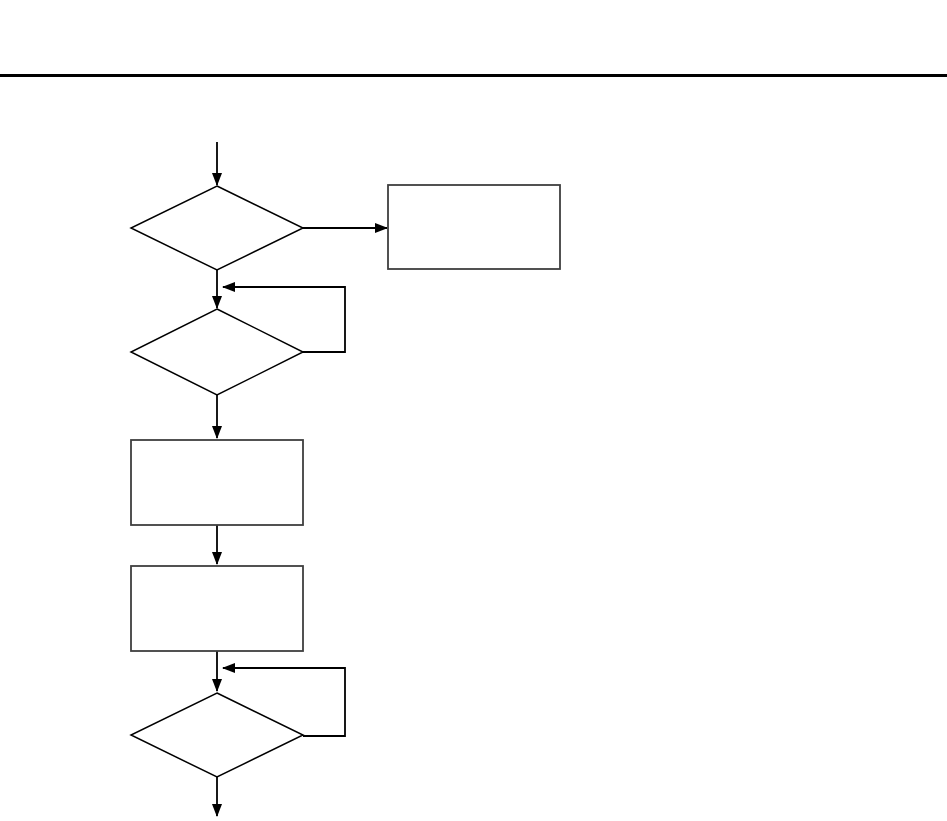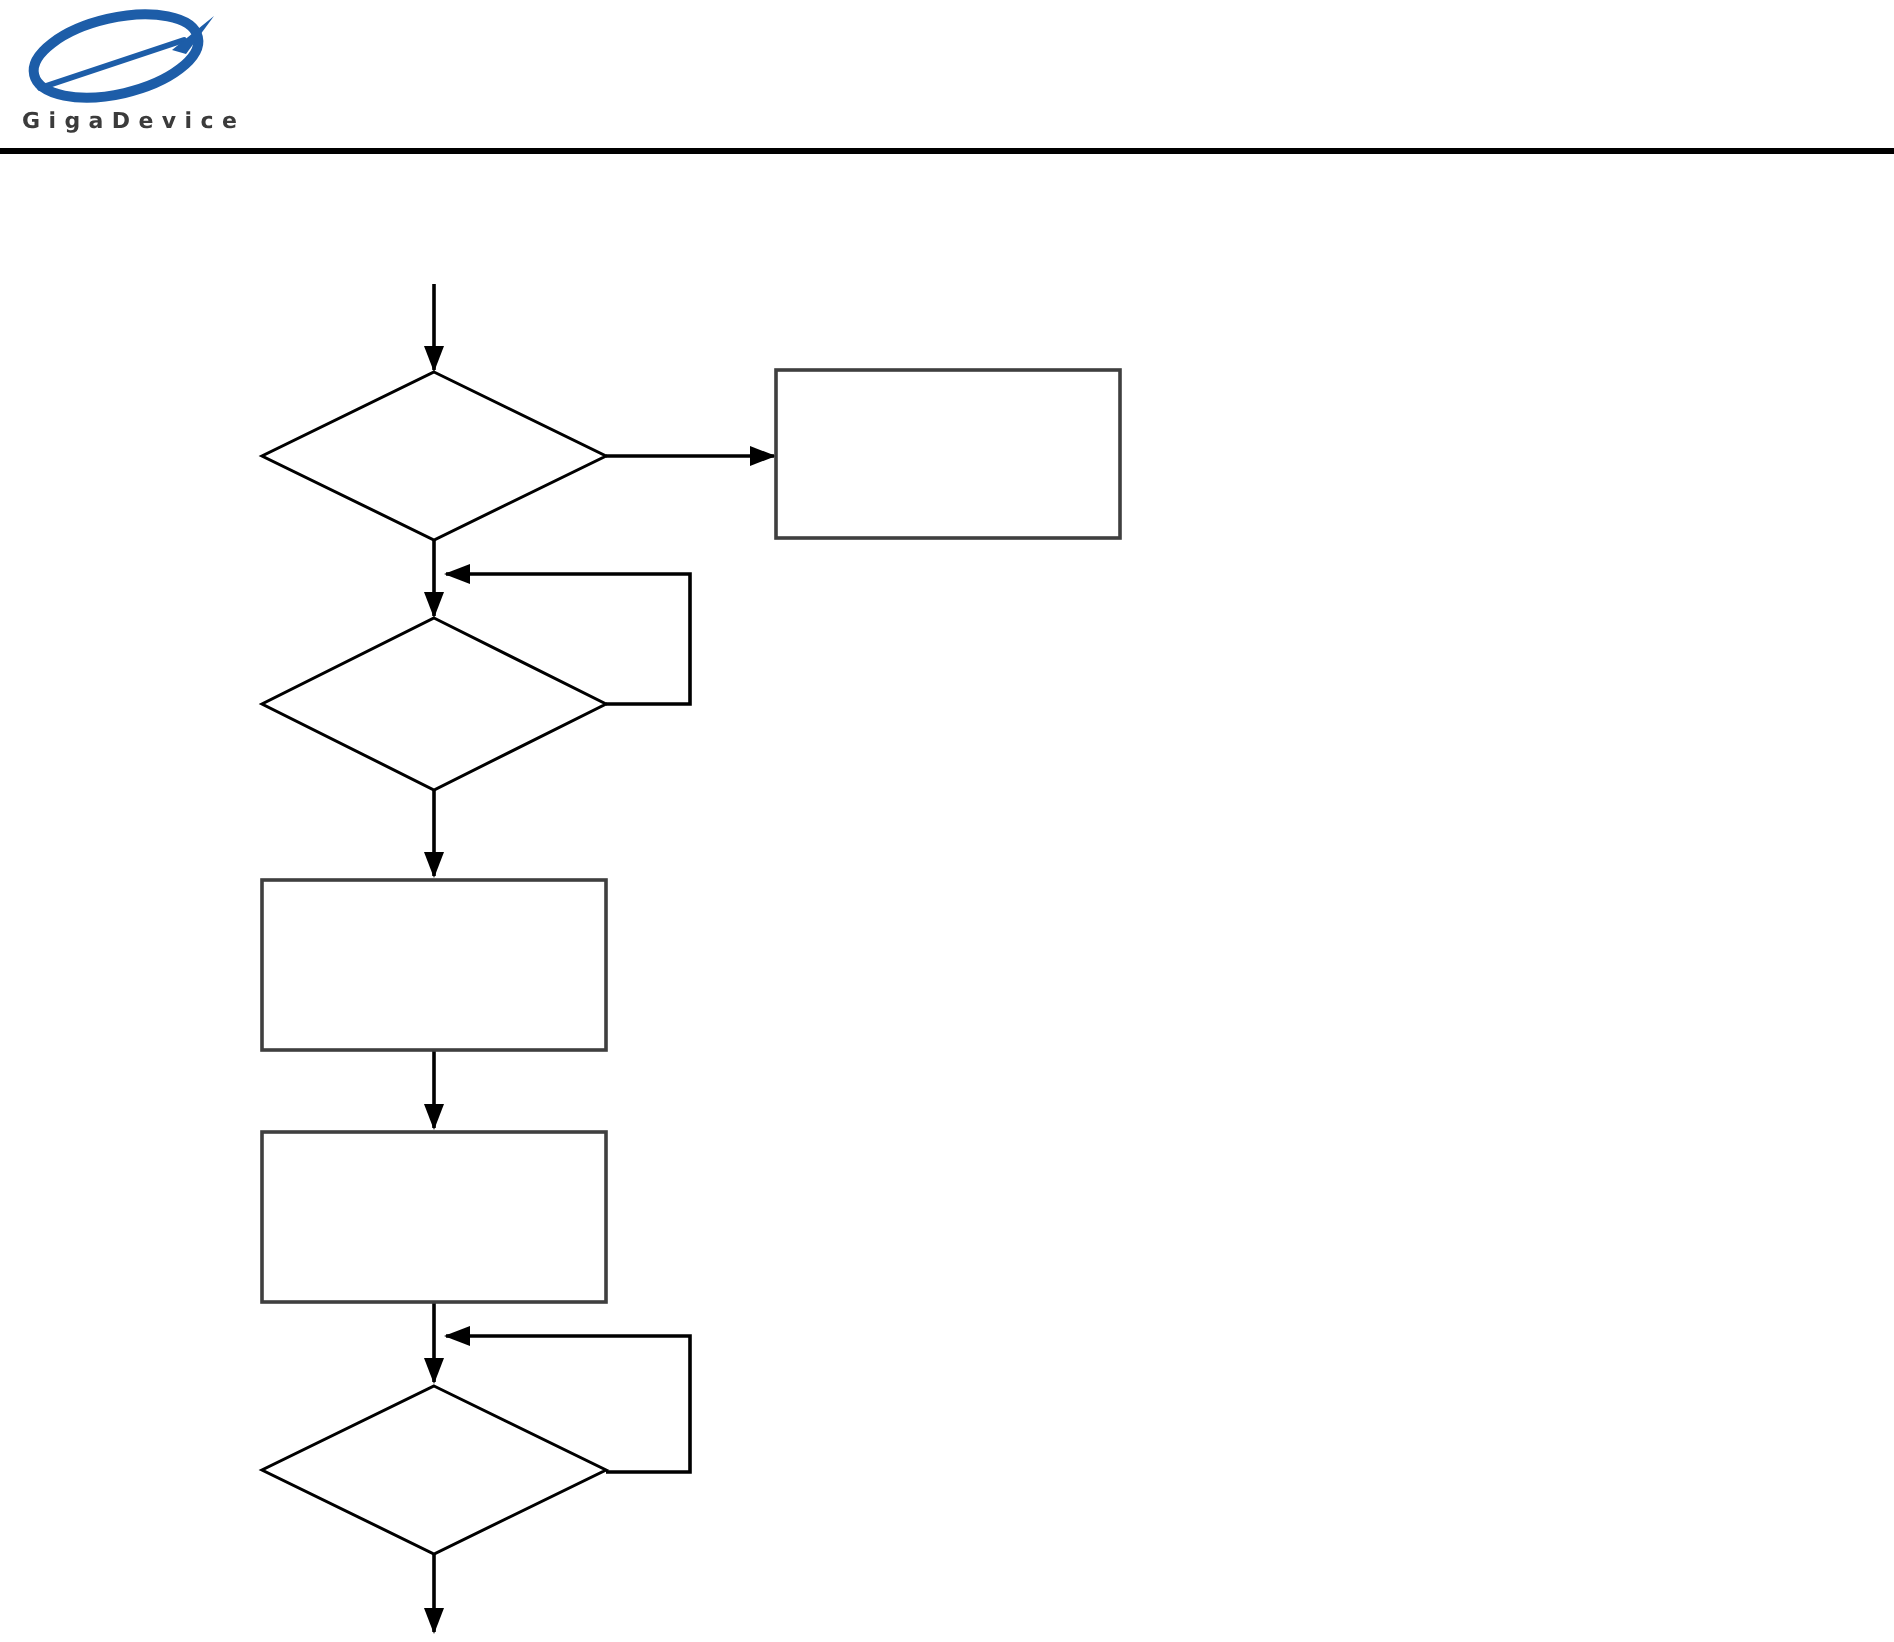--- a/index.html
+++ b/index.html
@@ -68,28 +68,20 @@
     left: 0;
     width: 947px;
     height: 821px;
   }
 </style>
 </head>
 <body>
 
 <div class="page">
 
-  <div class="logo">
-    <svg class="logo-mark" viewBox="0 0 110 50">
-      <ellipse class="ring" cx="50" cy="25" rx="42" ry="19" transform="rotate(-13 50 25)"></ellipse>
-      <path class="swoosh" d="M12 41 L84 17"></path>
-      <path class="flick" d="M78 22 L99 5 L85 24 Z"></path>
-    </svg>
-    <div class="logo-text">GigaDevice</div>
-  </div>
 
   <div class="header-rule"></div>
 
   <svg class="flow-canvas" viewBox="0 0 947 821">
     <defs>
       <marker id="arrowhead" markerUnits="userSpaceOnUse" markerWidth="13" markerHeight="10" refX="12" refY="5" orient="auto">
         <path id="arrowhead-path" d="M0,0 L13,5 L0,10 Z" fill="#000000"></path>
       </marker>
     </defs>
     <g id="edge-layer">

